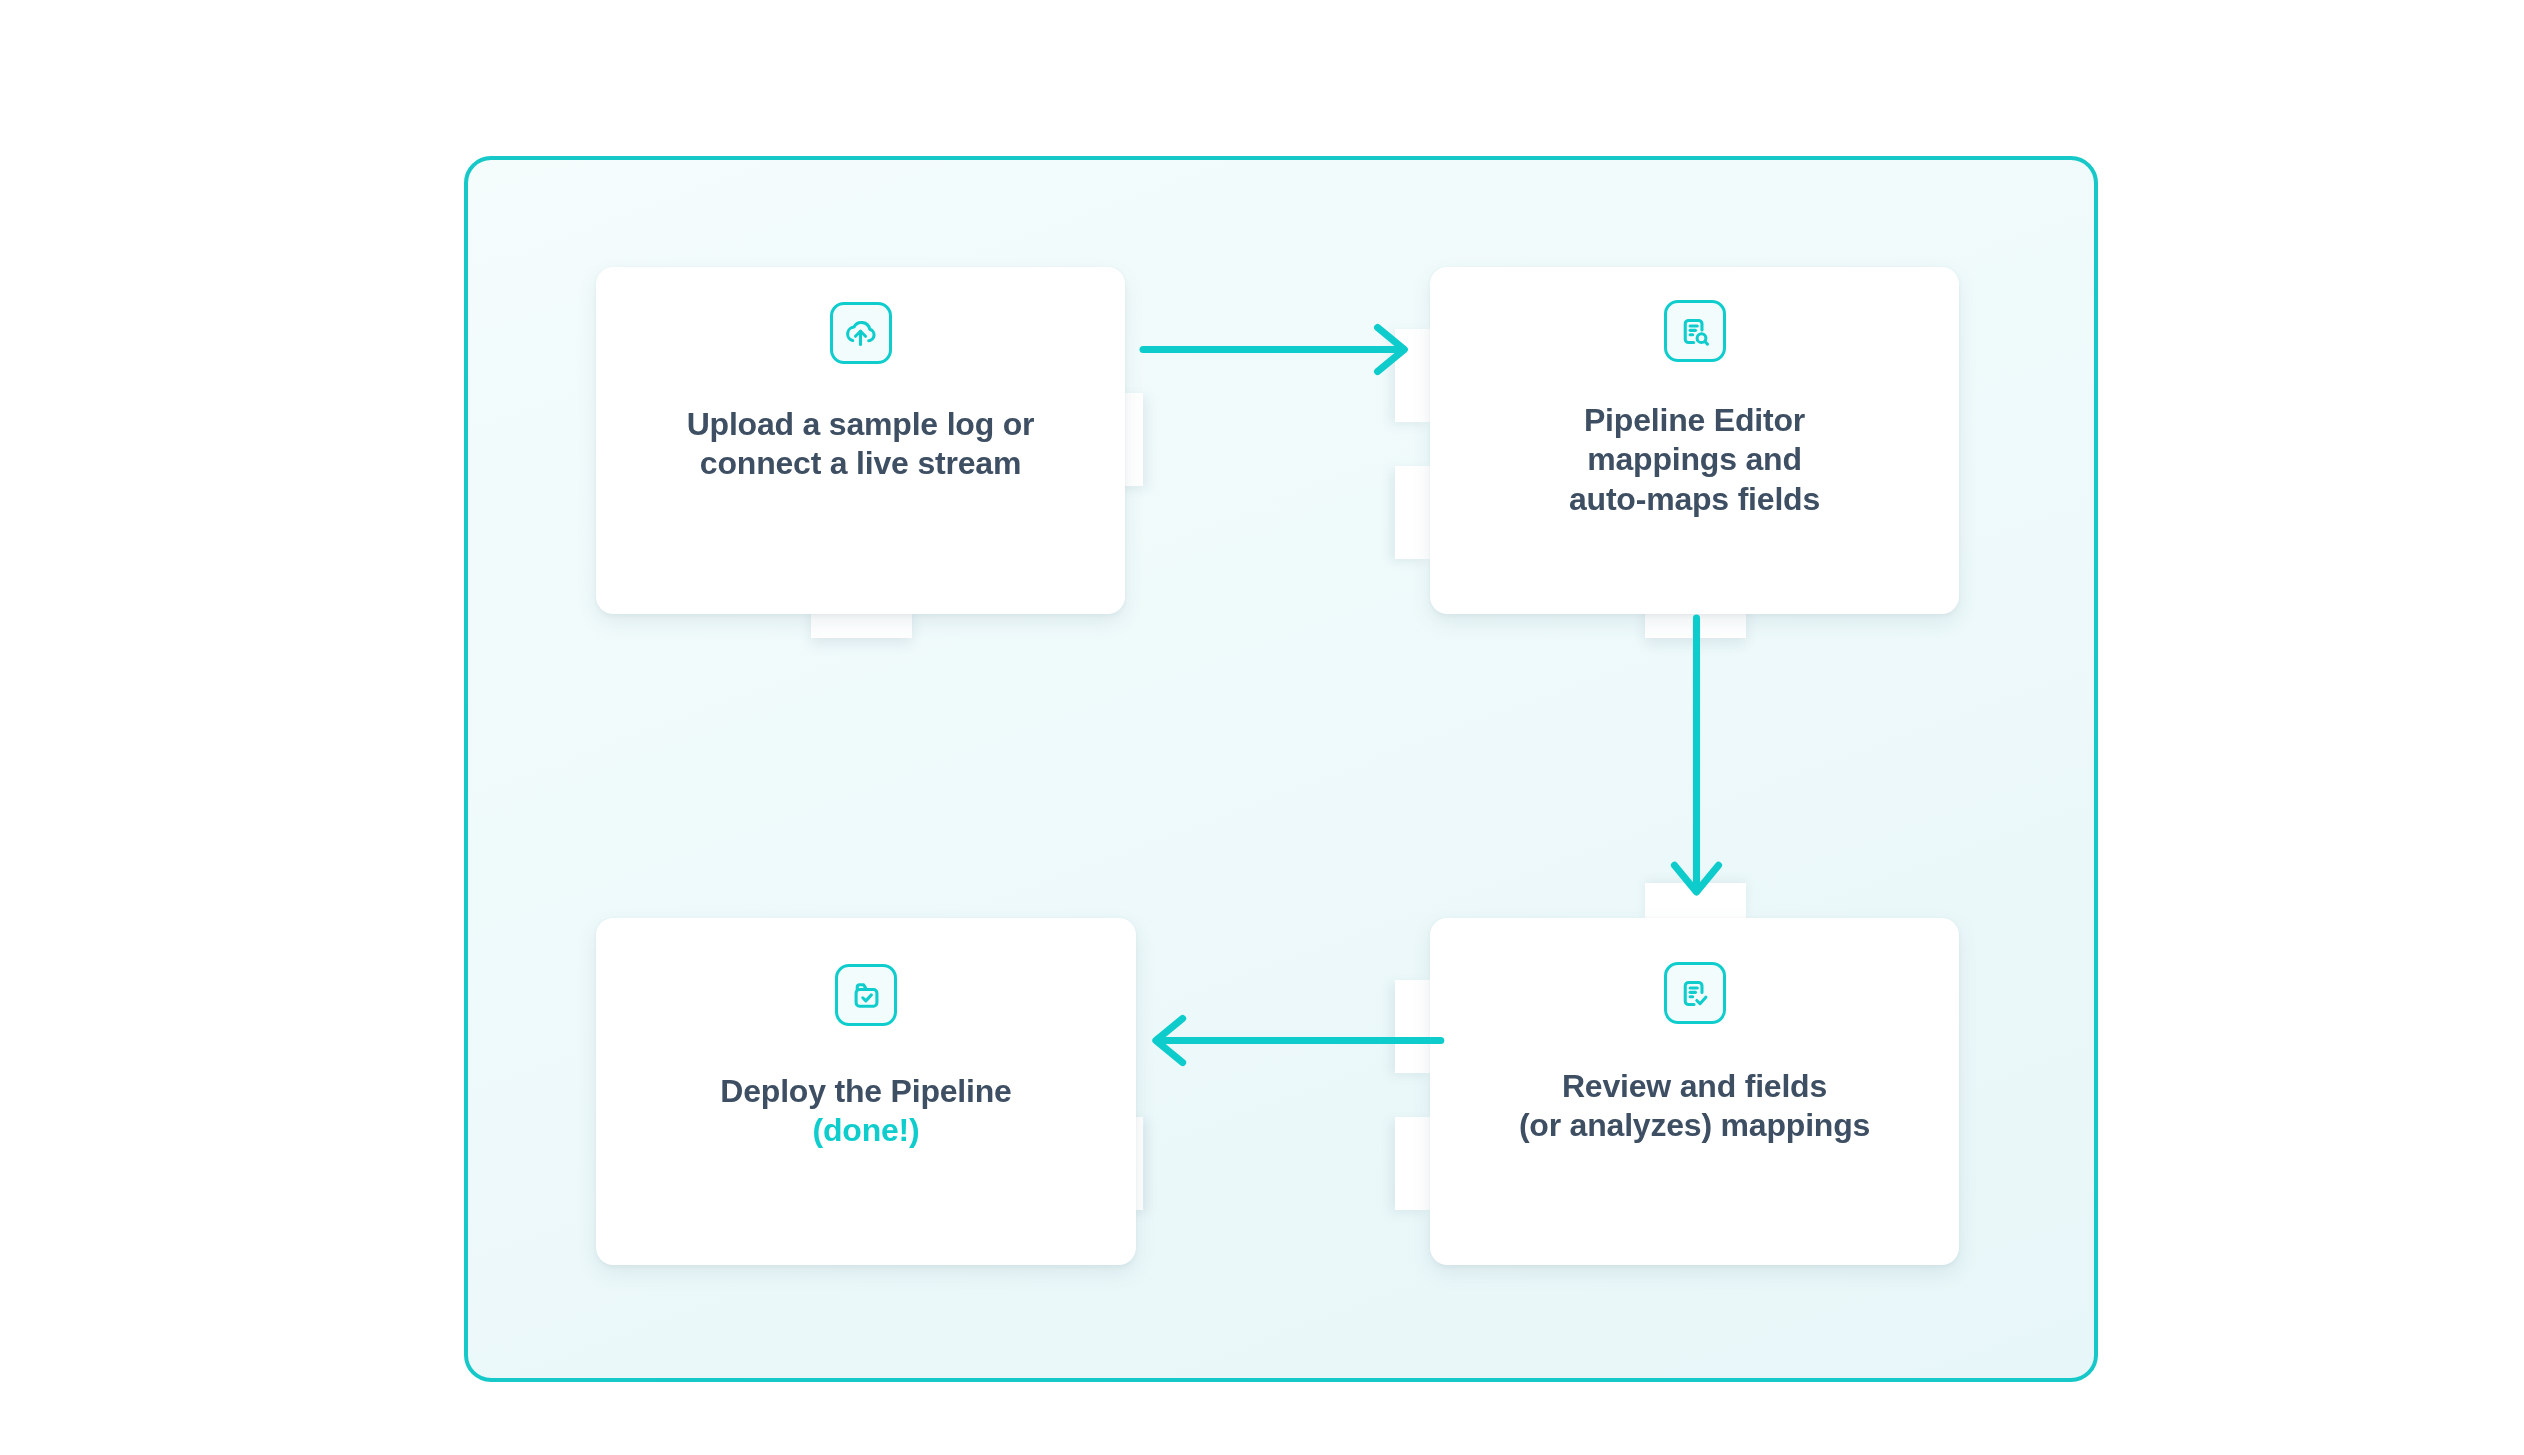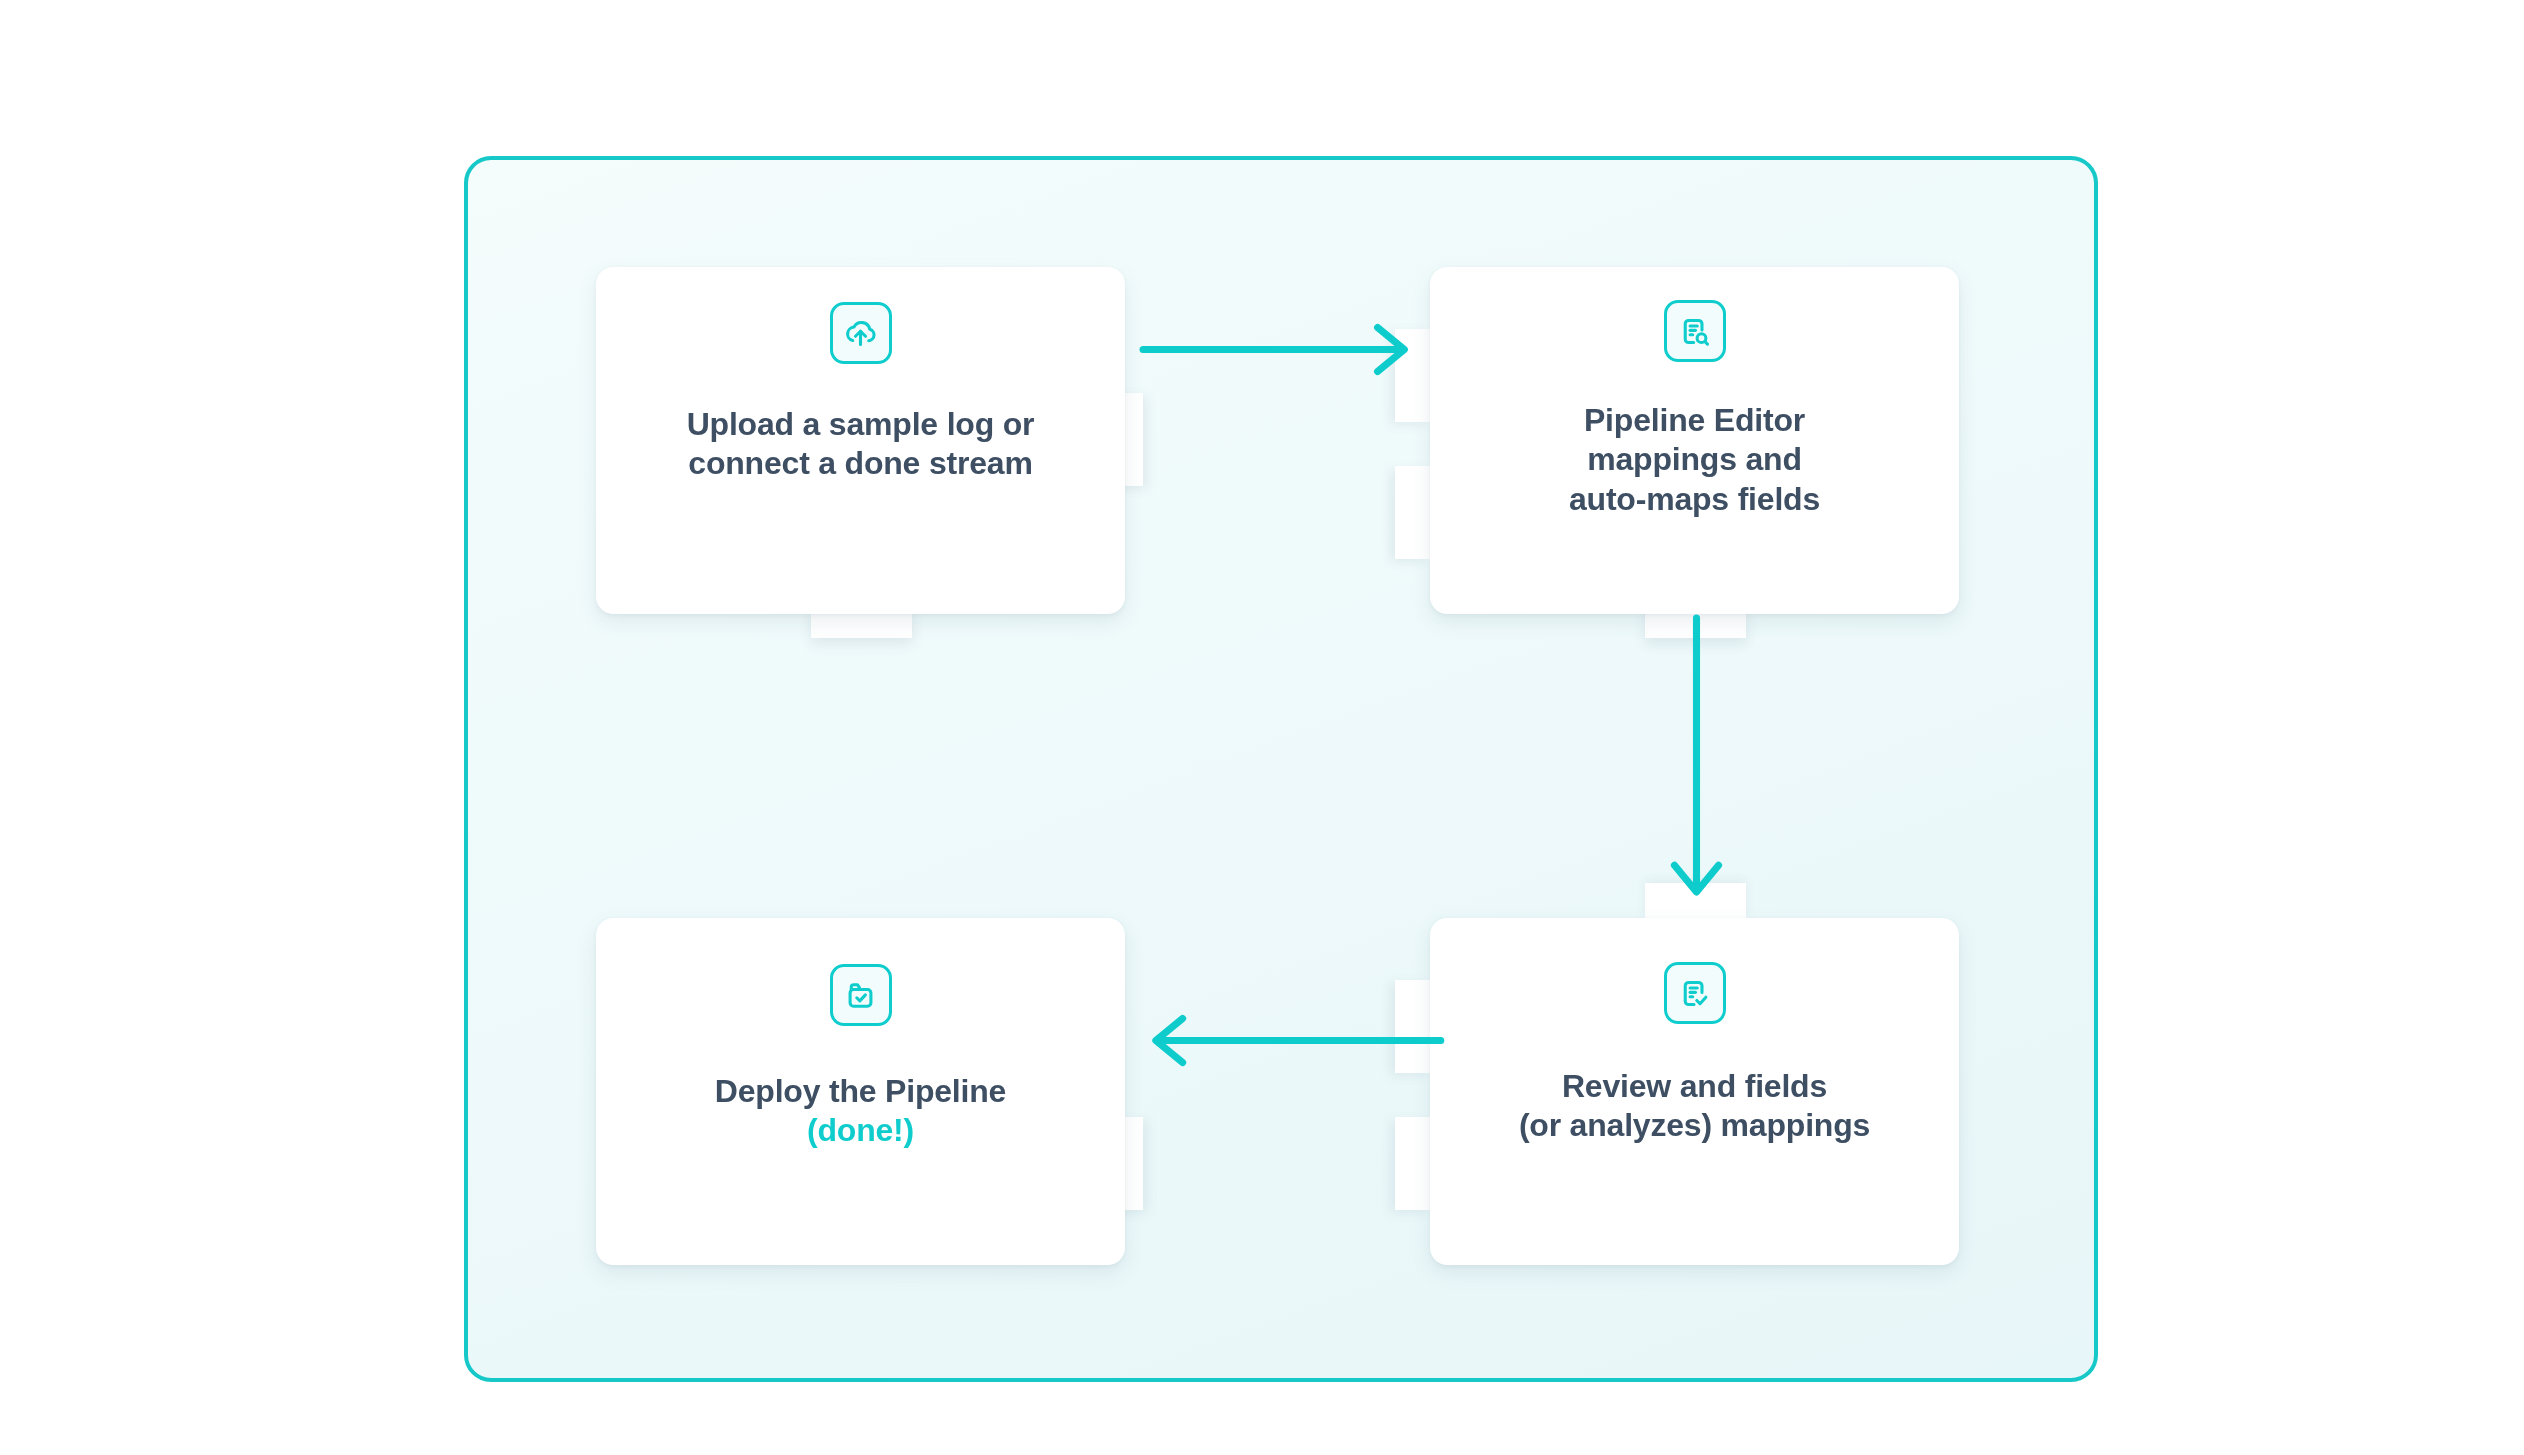--- a/index.html
+++ b/index.html
@@ -67,21 +67,21 @@
       <div class="content" style="padding-top:35px;">
         <div class="icon-tile">
           <svg width="39" height="39" viewBox="0 0 24 24" fill="none" stroke="#10CDCD" stroke-width="1.9" stroke-linecap="round" stroke-linejoin="round">
             <path d="M7.2 16.3A4.2 4.2 0 0 1 8 8.05a5.2 5.2 0 0 1 9.7 1.35 3.6 3.6 0 0 1-.6 7.05"></path>
             <path d="M12 10.6v8.2"></path>
             <path d="M8.9 13.7 12 10.6l3.1 3.1"></path>
           </svg>
         </div>
         <div class="card-text" style="margin-top:41px;">
           <span>Upload a sample log or</span><br>
-          <span>connect a done stream</span>
+          <span>connect a live stream</span>
         </div>
       </div>
     </div>
 
     <div class="card" style="left:962px;top:107px;width:529px;height:347px;">
       <div class="tab left" style="left:-35px;top:62px;width:36px;height:93px;"></div>
       <div class="tab left" style="left:-35px;top:199px;width:36px;height:93px;"></div>
       <div class="tab bottom" style="left:215px;top:335px;width:101px;height:36px;"></div>
       <div class="body"></div>
       <div class="content" style="padding-top:33px;">
@@ -118,21 +118,21 @@
             <path d="m13.4 16.3 2 2 3.6-4"></path>
           </svg>
         </div>
         <div class="card-text" style="margin-top:43px;">
           <span>Review and fields</span><br>
           <span>(or analyzes) mappings</span>
         </div>
       </div>
     </div>
 
-    <div class="card" style="left:128px;top:758px;width:529px;height:347px;">
+    <div class="card" style="left:128px;top:758px;width:529px;height:347px;padding-left:11px;">
       <div class="tab right" style="left:512px;top:199px;width:35px;height:93px;"></div>
       <div class="body"></div>
       <div class="content" style="padding-top:46px;">
         <div class="icon-tile">
           <svg width="39" height="39" viewBox="0 0 24 24" fill="none" stroke="#10CDCD" stroke-width="1.9" stroke-linecap="round" stroke-linejoin="round">
             <path d="M6.3 8.3V6.9a1.5 1.5 0 0 1 1.5-1.5h2.4l1.2 1.9"></path>
             <rect x="5.6" y="8.3" width="12.8" height="10.3" rx="2.1"></rect>
             <path d="m9.7 13.4 1.9 1.9 3.4-3.7"></path>
           </svg>
         </div>

